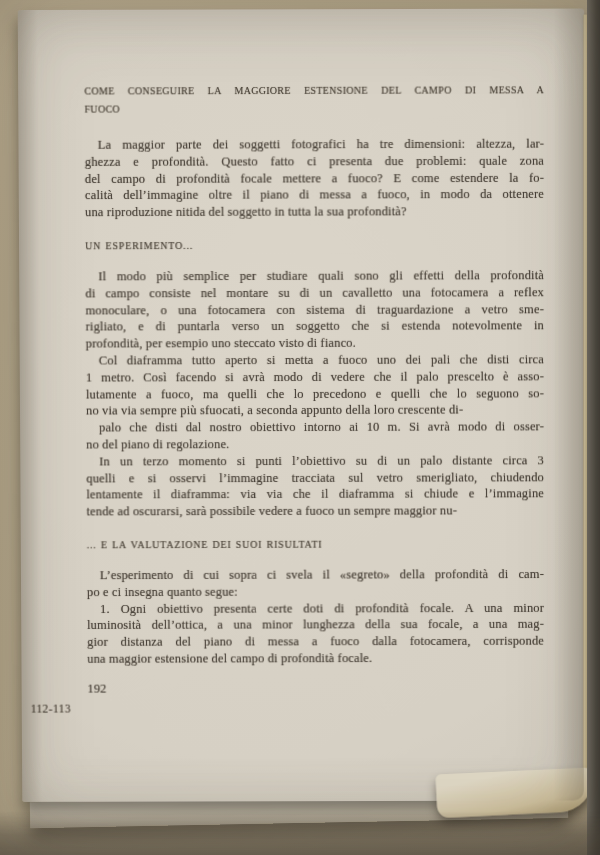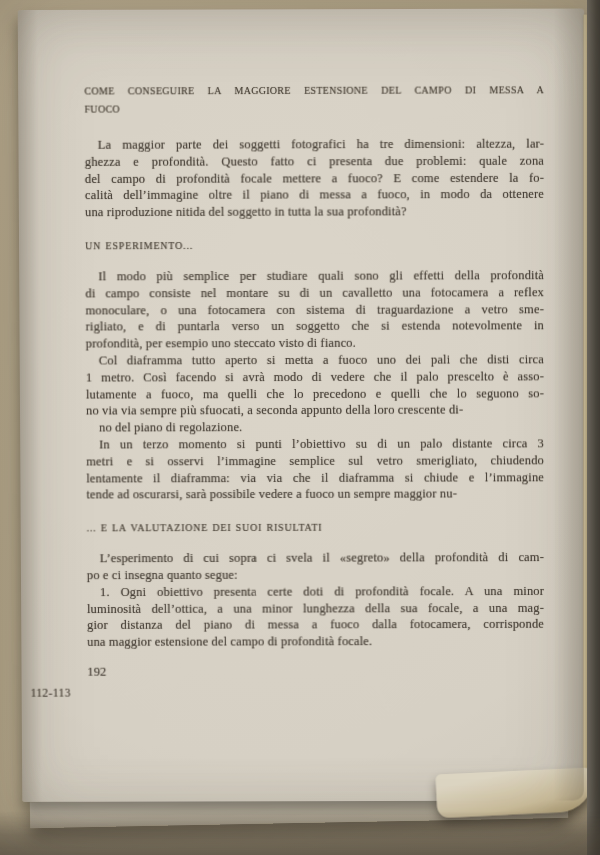--- a/index.html
+++ b/index.html
@@ -84,21 +84,21 @@
     color:#4a4339;margin-bottom:19px;word-spacing:2px;
   }
   .block.heading{
     font-size:10px;line-height:17px;letter-spacing:0.8px;
     color:#4a4339;margin-top:16px;margin-bottom:14px;word-spacing:1px;
   }
   .page-number{
     margin-top:13px;font-size:12.5px;color:#474038;
   }
   .margin-note{
-    position:absolute;left:9px;top:676px;
+    position:absolute;left:9px;top:692px;
     font-size:11.5px;letter-spacing:0.4px;color:#4c453c;
     text-shadow:0 0 0.9px rgba(88,76,62,0.5);
   }
 </style>
 </head>
 <body>
 
 <div class="photo">
   <div class="strip-right"></div>
   <div class="under-page"></div>
@@ -133,25 +133,26 @@
             <div class="line">rigliato, e di puntarla verso un soggetto che si estenda notevolmente in</div>
             <div class="line">profondità, per esempio uno steccato visto di fianco.</div>
           </div>
           <div class="block paragraph">
             <div class="line">Col diaframma tutto aperto si metta a fuoco uno dei pali che disti circa</div>
             <div class="line">1 metro. Così facendo si avrà modo di vedere che il palo prescelto è asso-</div>
             <div class="line">lutamente a fuoco, ma quelli che lo precedono e quelli che lo seguono so-</div>
             <div class="line">no via via sempre più sfuocati, a seconda appunto della loro crescente di-</div>
           </div>
           <div class="block paragraph">
+            <div class="line">palo che disti dal nostro obiettivo intorno ai 10 m. Si avrà modo di osser-</div>
             <div class="line">no del piano di regolazione.</div>
           </div>
           <div class="block paragraph">
             <div class="line">In un terzo momento si punti l’obiettivo su di un palo distante circa 3</div>
-            <div class="line">metri e si osservi l’immagine semplice sul vetro smerigliato, chiudendo</div>
+            <div class="line">quelli e si osservi l’immagine tracciata sul vetro smerigliato, chiudendo</div>
             <div class="line">lentamente il diaframma: via via che il diaframma si chiude e l’immagine</div>
             <div class="line">tende ad oscurarsi, sarà possibile vedere a fuoco un sempre maggior nu-</div>
           </div>
           <div class="block heading">
             <div class="line">... E LA VALUTAZIONE DEI SUOI RISULTATI</div>
           </div>
           <div class="block paragraph">
             <div class="line">L’esperimento di cui sopra ci svela il «segreto» della profondità di cam-</div>
             <div class="line">po e ci insegna quanto segue:</div>
           </div>

